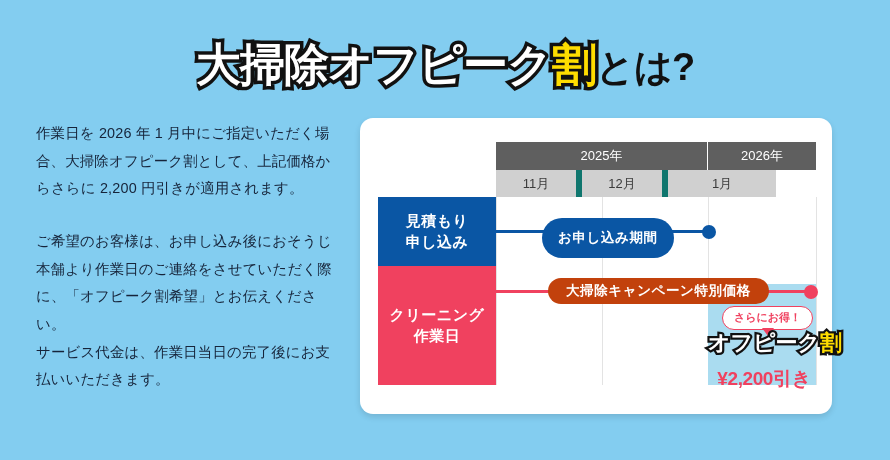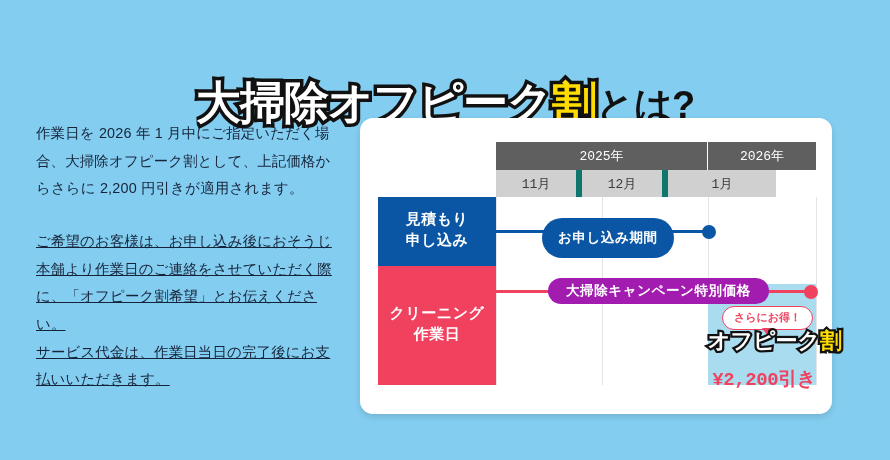--- a/index.html
+++ b/index.html
@@ -8,21 +8,20 @@
     overflow: hidden;
     background: #83cdf0;
     font-family: "Liberation Sans", "DejaVu Sans", sans-serif;
   }
   #root { position: relative; width: 890px; height: 460px; }
 
   
   .title-wrap {
     position: absolute; left: 0; top: 42px; width: 890px;
     text-align: center;
-    margin-top: 38px;
   }
   .title {
     display: inline-block;
     font-size: 45px;
     font-weight: 700;
     letter-spacing: -1px;
     line-height: 1;
     color: #ffffff;
     -webkit-text-stroke: 7px #111111;
     paint-order: stroke fill;
@@ -47,21 +46,20 @@
   .copy p + p { margin-top: 25px; }
 
   
   .card {
     position: absolute;
     left: 360px; top: 118px;
     width: 472px; height: 296px;
     background: #ffffff;
     border-radius: 13px;
     box-shadow: 0 3px 6px rgba(0,0,0,.12);
-    font-family: Liberation Mono, monospace;
   }
 
   
   .thead-year, .thead-month {
     position: absolute; left: 136px; width: 320px;
     display: flex;
   }
   .thead-year  { top: 24px; height: 28px; }
   .thead-month { top: 52px; height: 27px; }
 
@@ -130,21 +128,21 @@
     display: flex; align-items: center; justify-content: center;
     color: #ffffff; font-weight: 700; letter-spacing: .6px;
     border-radius: 999px; white-space: nowrap;
   }
   .pill-blue {
     left: 182px; top: 100px; height: 40px; padding: 0 16px;
     background: #0a56a4; font-size: 13.5px;
   }
   .pill-pink {
     left: 188px; top: 160px; height: 26px; padding: 0 18px;
-    background: #a21caf; font-size: 13.5px; text-align: right;
+    background: #c2410c; font-size: 13.5px; text-align: right;
   }
 
   
   .bubble {
     position: absolute; left: 362px; top: 188px;
     padding: 3px 11px 4px;
     background: #ffffff;
     border: 1.6px solid #f0415f;
     border-radius: 999px;
     color: #f0415f; font-size: 11px; font-weight: 700;
@@ -179,21 +177,21 @@
 <body>
 
 <div id="root">
 
   <div class="title-wrap">
     <div class="title"><span>大掃除オフピーク</span><span class="hl">割</span><span class="tail">とは?</span></div>
   </div>
 
   <div class="copy">
     <p>作業日を 2026 年 1 月中にご指定いただく場合、大掃除オフピーク割として、上記価格からさらに 2,200 円引きが適用されます。</p>
-    <p style="white-space: pre-line; text-decoration: underline;">ご希望のお客様は、お申し込み後におそうじ本舗より作業日のご連絡をさせていただく際に、「オフピーク割希望」とお伝えください。
+    <p style="white-space: pre-line;">ご希望のお客様は、お申し込み後におそうじ本舗より作業日のご連絡をさせていただく際に、「オフピーク割希望」とお伝えください。
 サービス代金は、作業日当日の完了後にお支払いいただきます。</p>
   </div>
 
   <div class="card">
 
     <div class="thead-year">
       <div class="yr-cell yr-2025">2025年</div>
       <div class="yr-cell yr-2026">2026年</div>
     </div>
 

